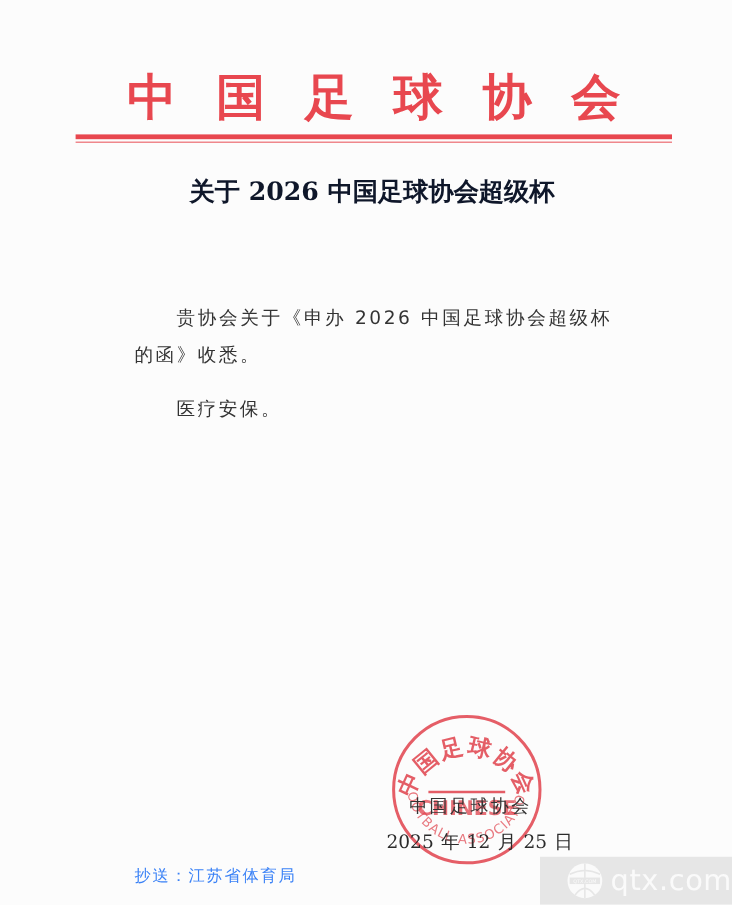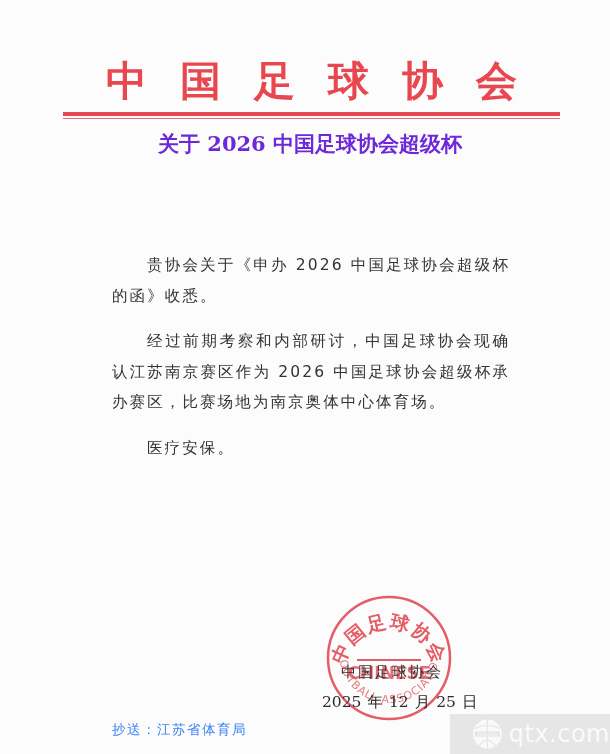--- a/index.html
+++ b/index.html
@@ -22,27 +22,27 @@
     font-size: 41px;
     letter-spacing: 33px;
     padding-left: 33px;
     line-height: 46px;
     white-space: nowrap;
   }
   .rule-thick { position: absolute; left: 63px; width: 497px; top: 112px; height: 4px; background: #e8474f; }
   .rule-thin  { position: absolute; left: 63px; width: 497px; top: 118px; height: 1px; background: #ec6a70; }
 
   .doc-title {
-    position: absolute; left: 100px; width: 420px; top: 129px;
+    position: absolute; left: 100px; width: 420px; top: 145px;
     text-align: center;
     font-family: "DejaVu Serif", "Liberation Serif", serif;
     font-weight: bold;
     font-size: 21px;
     line-height: 29px;
-    color: #6d28d9;
+    color: #0f172a;
   }
   .doc-title .line { display: block; white-space: nowrap; }
 
   .body-text {
     position: absolute; left: 97px; width: 428px; top: 235px;
     font-family: "DejaVu Sans", "Liberation Sans", sans-serif;
     font-size: 15.5px;
     line-height: 30.5px;
     color: #333;
   }
@@ -91,21 +91,20 @@
   </div>
   <div class="rule-thick"></div>
   <div class="rule-thin"></div>
 
   <div class="doc-title">
     <span class="line">关于 2026 中国足球协会超级杯</span>
   </div>
 
   <div class="body-text">
     <p class="para indent">贵协会关于《申办 2026 中国足球协会超级杯的函》收悉。</p>
-    <p class="para indent">经过前期考察和内部研讨，中国足球协会现确认江苏南京赛区作为 2026 中国足球协会超级杯承办赛区，比赛场地为南京奥体中心体育场。</p>
     <p class="para indent">医疗安保。</p>
   </div>
 
   <svg class="seal" viewBox="0 0 130 130">
     <defs>
       <path id="sealTop" d="M 20 72 A 46 46 0 0 1 110 72"></path>
       <path id="sealBottom" d="M 16 70 A 50 50 0 0 0 114 70"></path>
     </defs>
     <circle cx="65" cy="65" r="61" fill="none" stroke="#e0424c" stroke-width="2.5" opacity="0.85"></circle>
     <text font-family="DejaVu Serif, serif" font-size="19" fill="#e0424c" opacity="0.85" font-weight="bold" letter-spacing="2">

